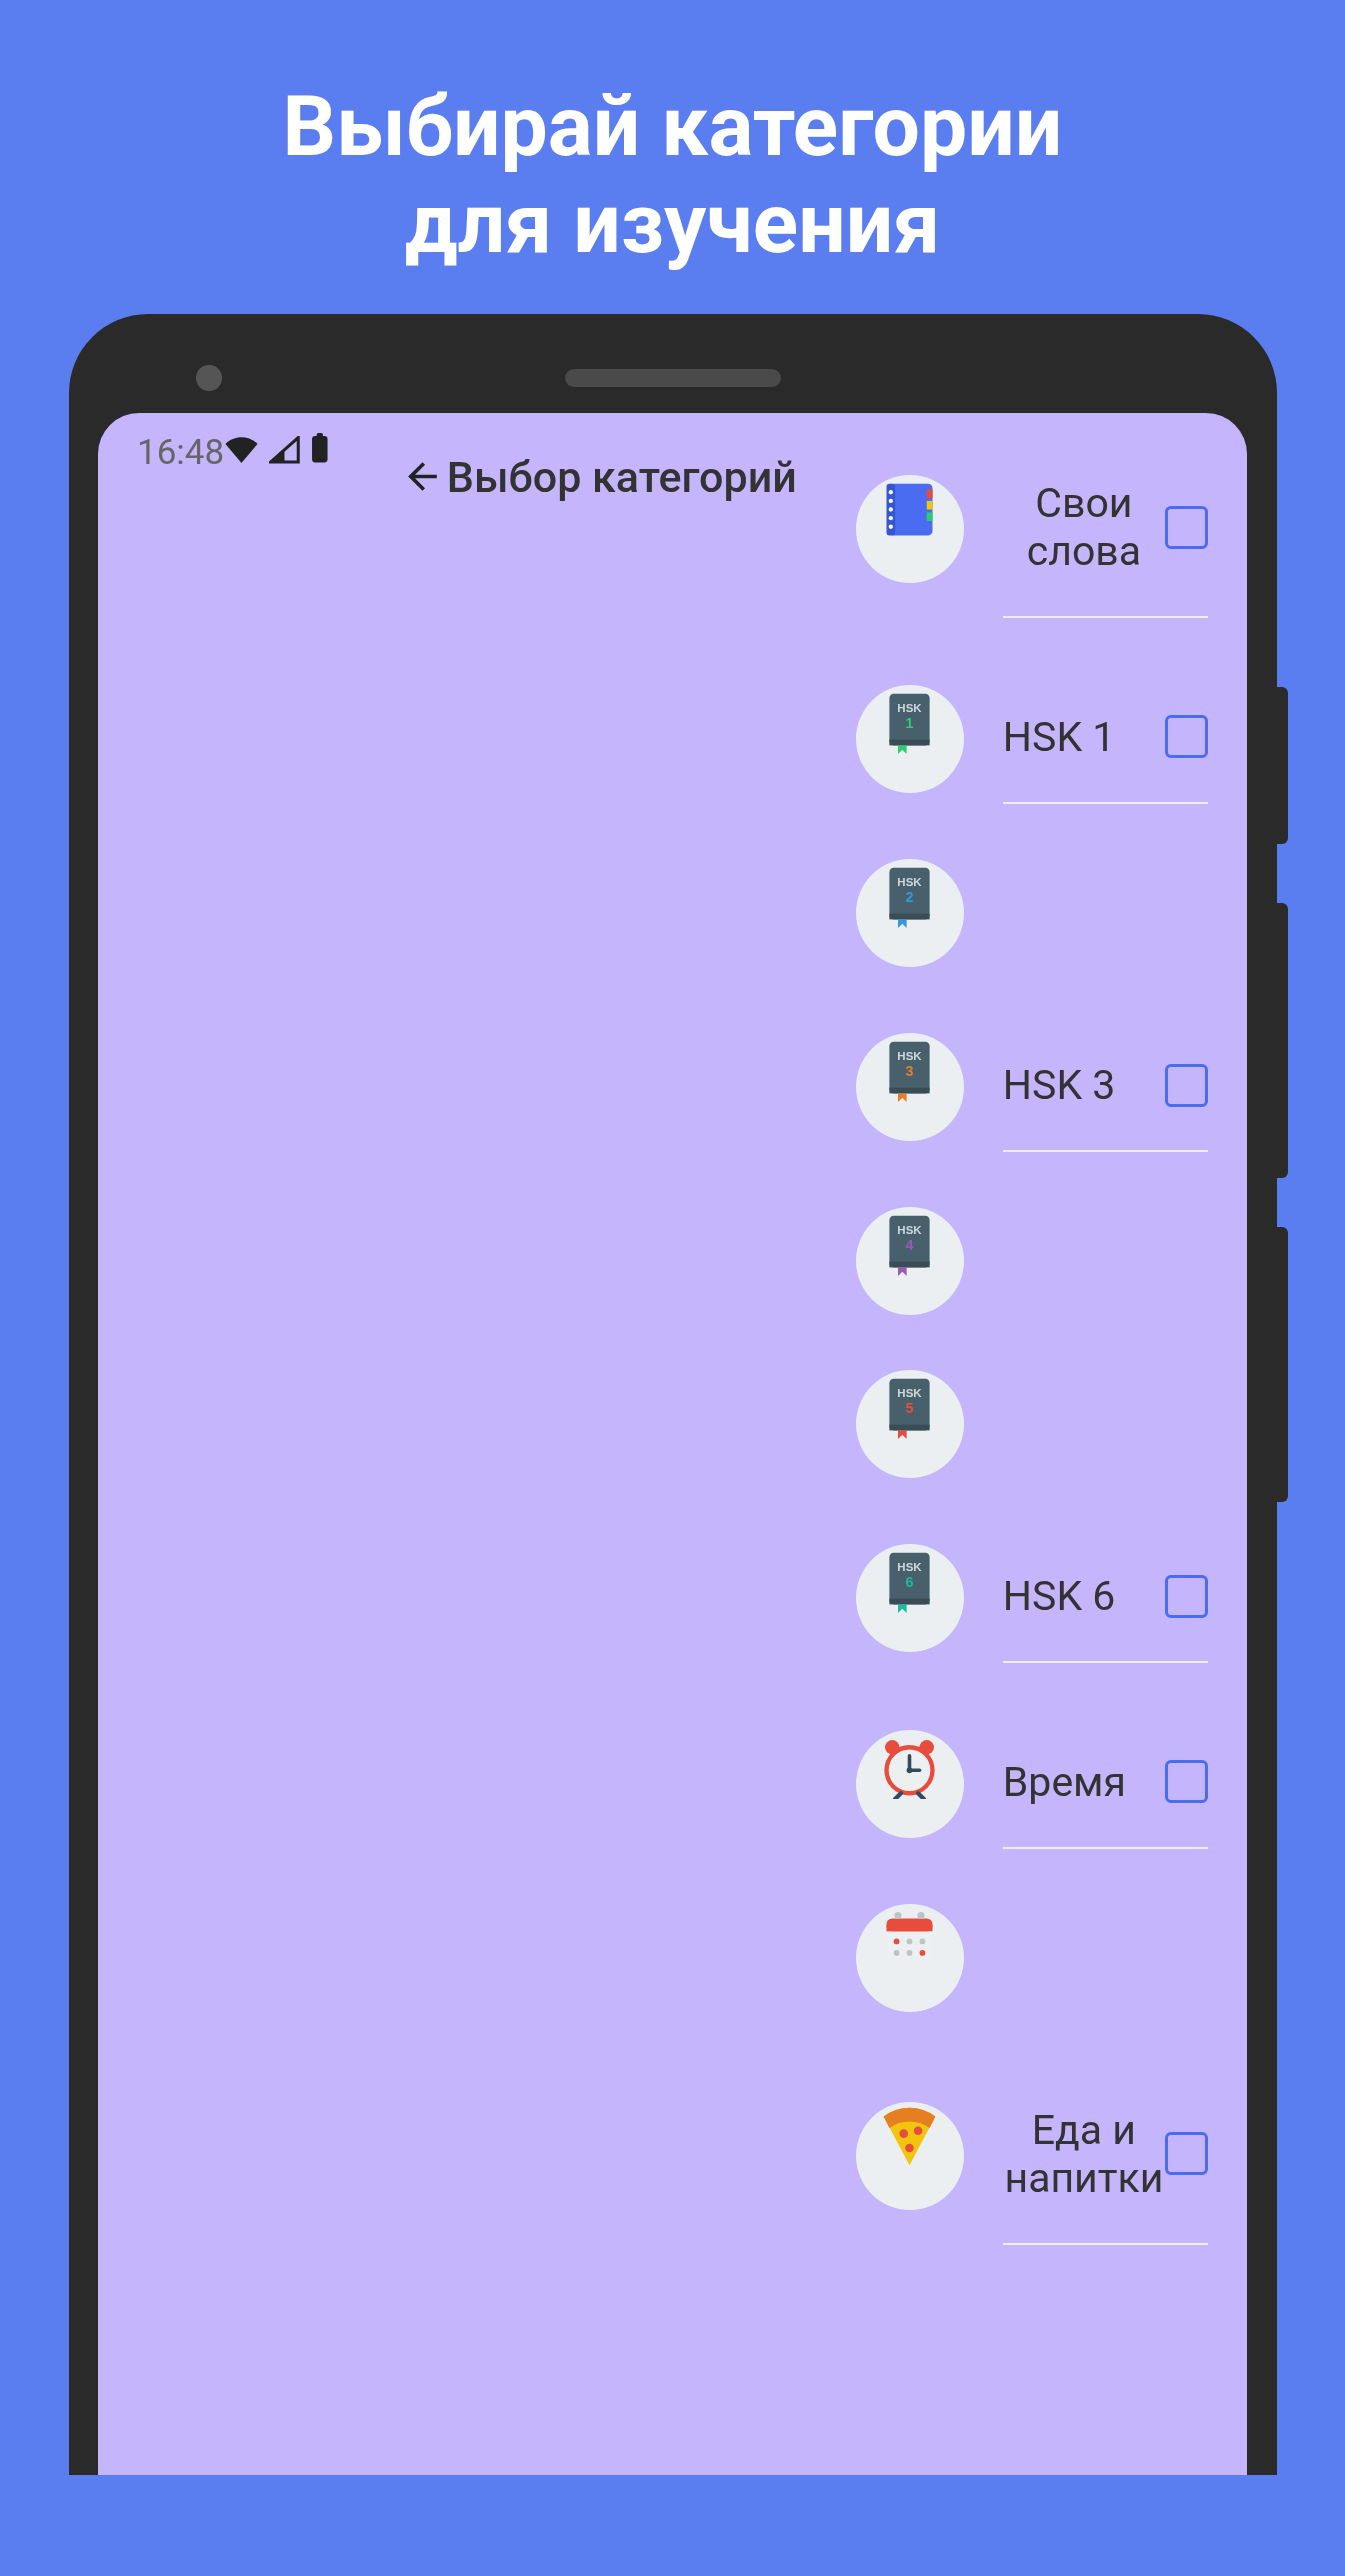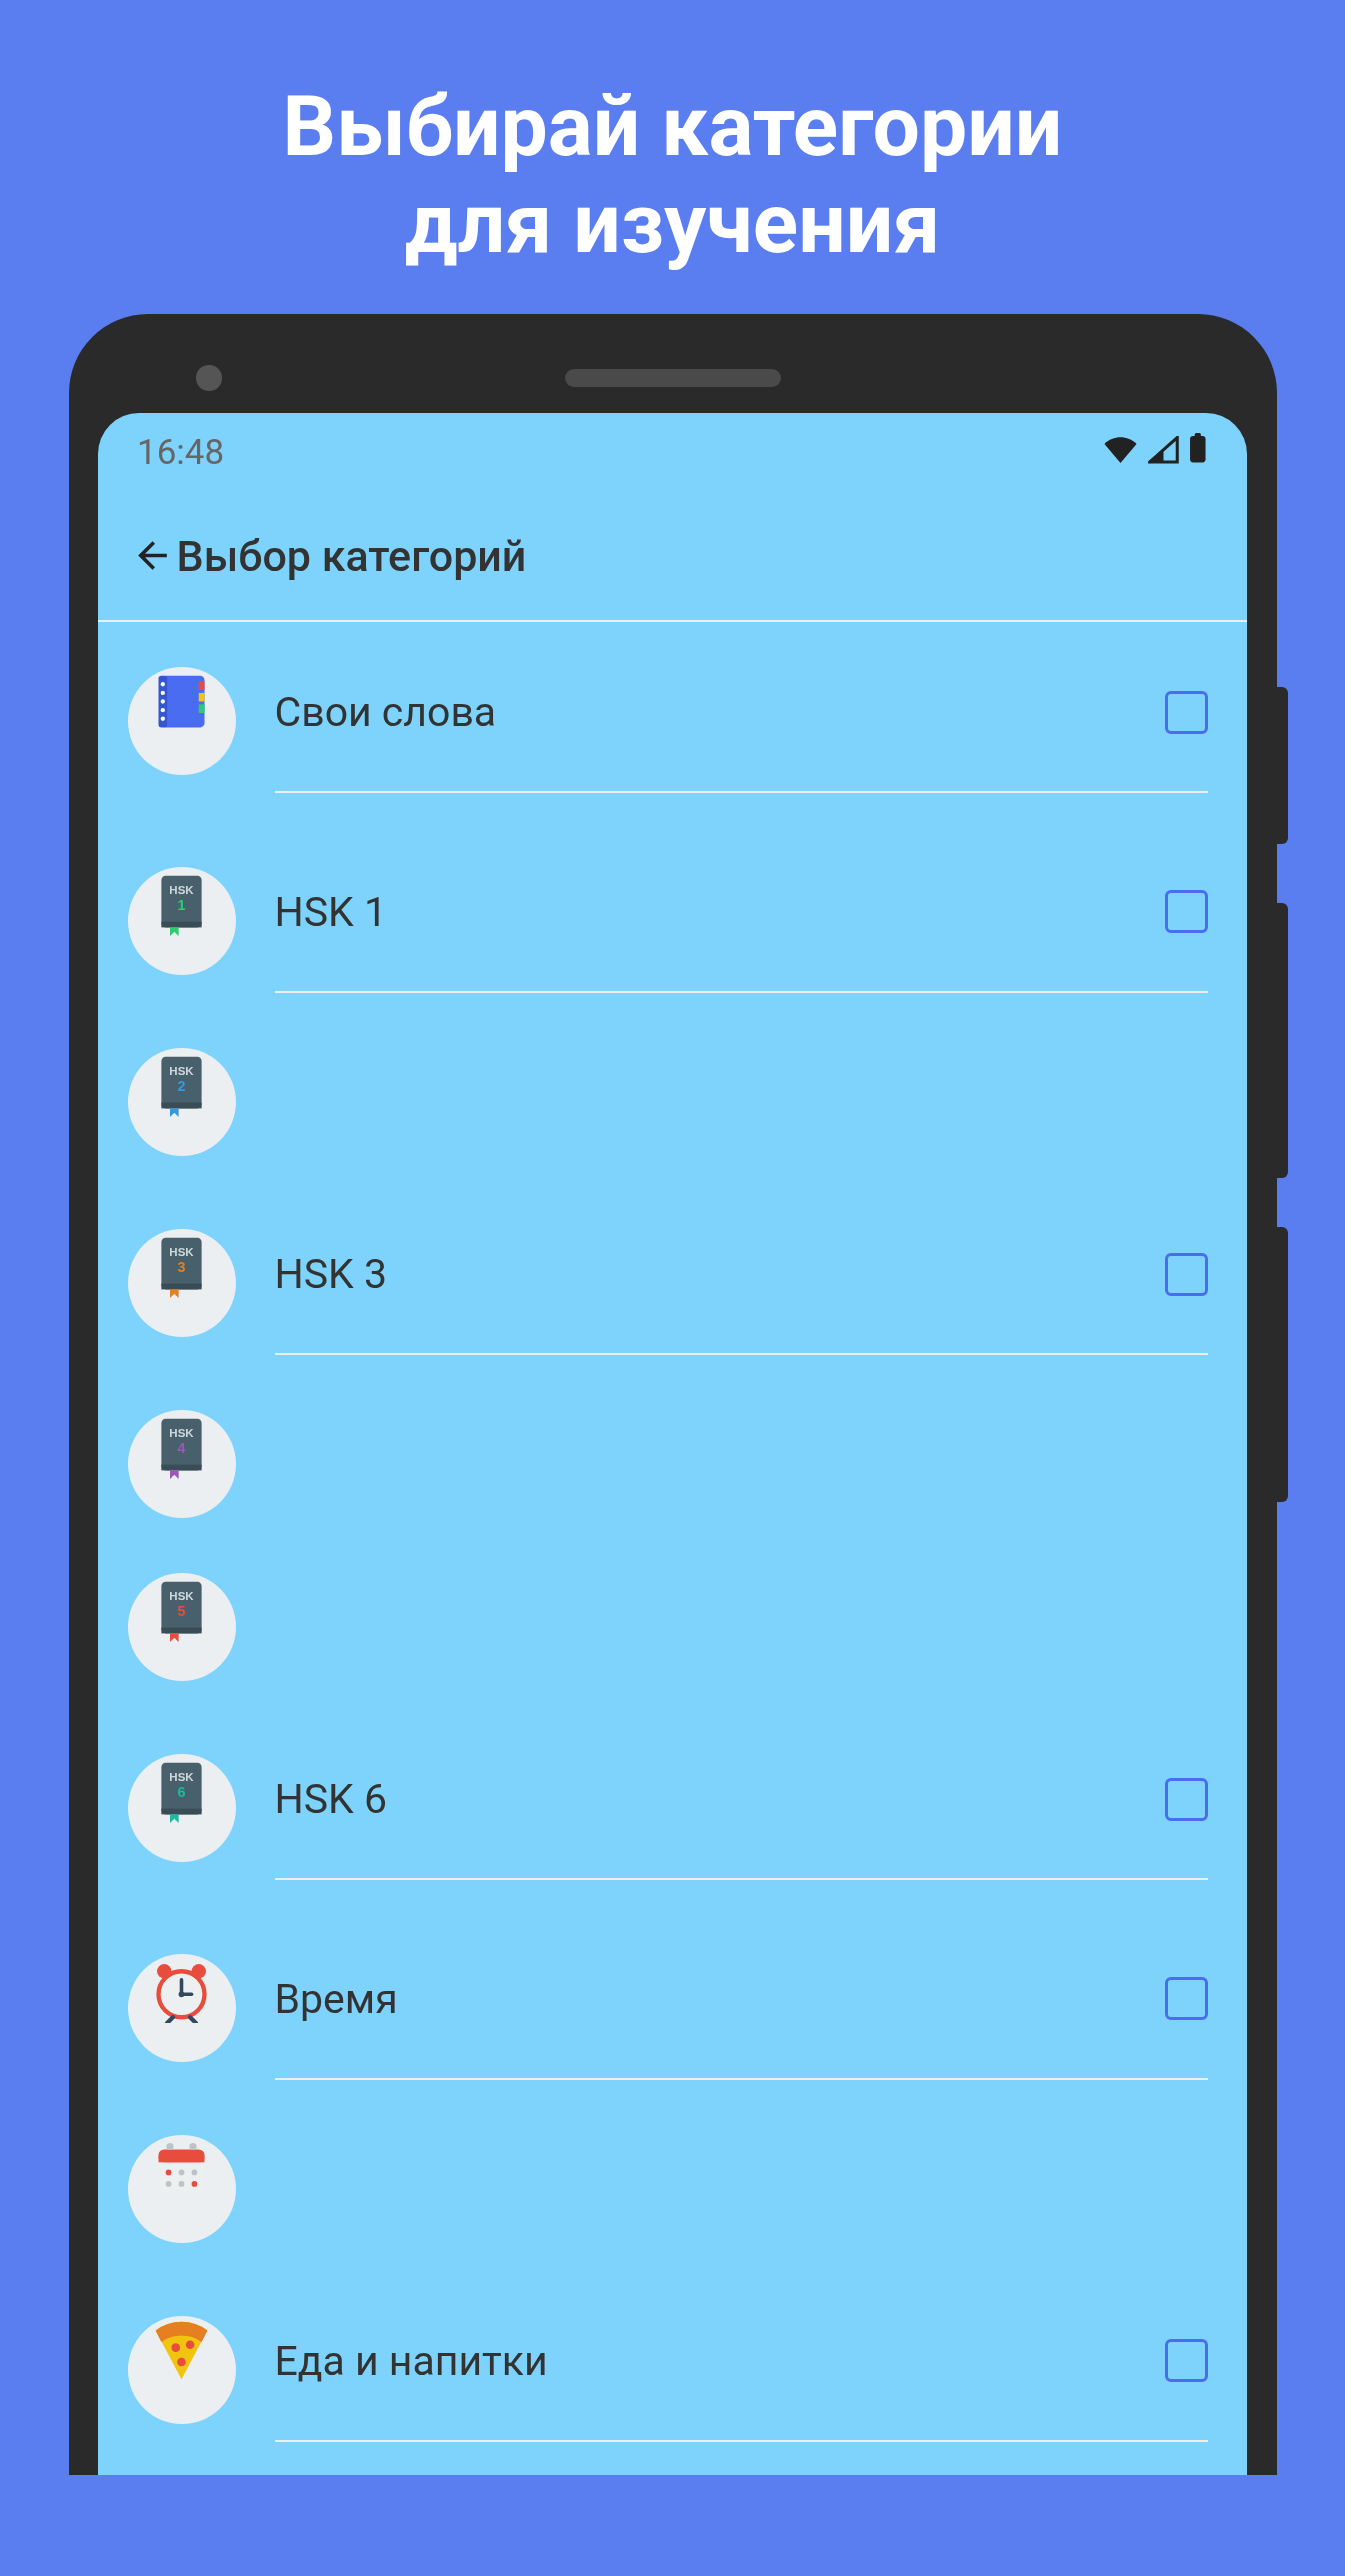--- a/index.html
+++ b/index.html
@@ -52,26 +52,26 @@
     background: #555;
     border-radius: 50%;
   }
   .speaker-slot {
     width: 216px;
     height: 17.7px;
     background: #4a4a4a;
     border-radius: 9.8px;
   }
   .screen {
-    background: #7dd3fc;
+    background: #c4b5fd;
     border-radius: 41px 41px 0 0;
     height: 2062px;
     overflow: hidden;
     display: flex;
-    flex-direction: column;
+    flex-direction: row;
   }
   .status-bar {
     height: 79px;
     display: flex;
     align-items: center;
     justify-content: space-between;
     padding: 0 39px;
     font-size: 35px;
     color: #666;
   }
@@ -120,27 +120,28 @@
     border-radius: 50%;
     background: #eceff1;
     display: flex;
     align-items: flex-start;
     justify-content: center;
     flex-shrink: 0;
   }
   .item-label-wrap {
     flex: 1;
     border-bottom: 2px solid #eee;
-    padding-bottom: 55px;
+    padding-bottom: 41px;
     padding-top: 9.8px;
     display: flex;
     align-items: center;
     justify-content: space-between;
     align-self: stretch;
     margin-top: 29.5px;
+    text-align: center;
   }
   .list-item:first-child .item-label-wrap { border-top: none; }
   .item-label {
     font-size: 41px;
     color: #333;
   }
   .checkbox {
     width: 43px;
     height: 43px;
     border: 3.9px solid #4a6cf0;

